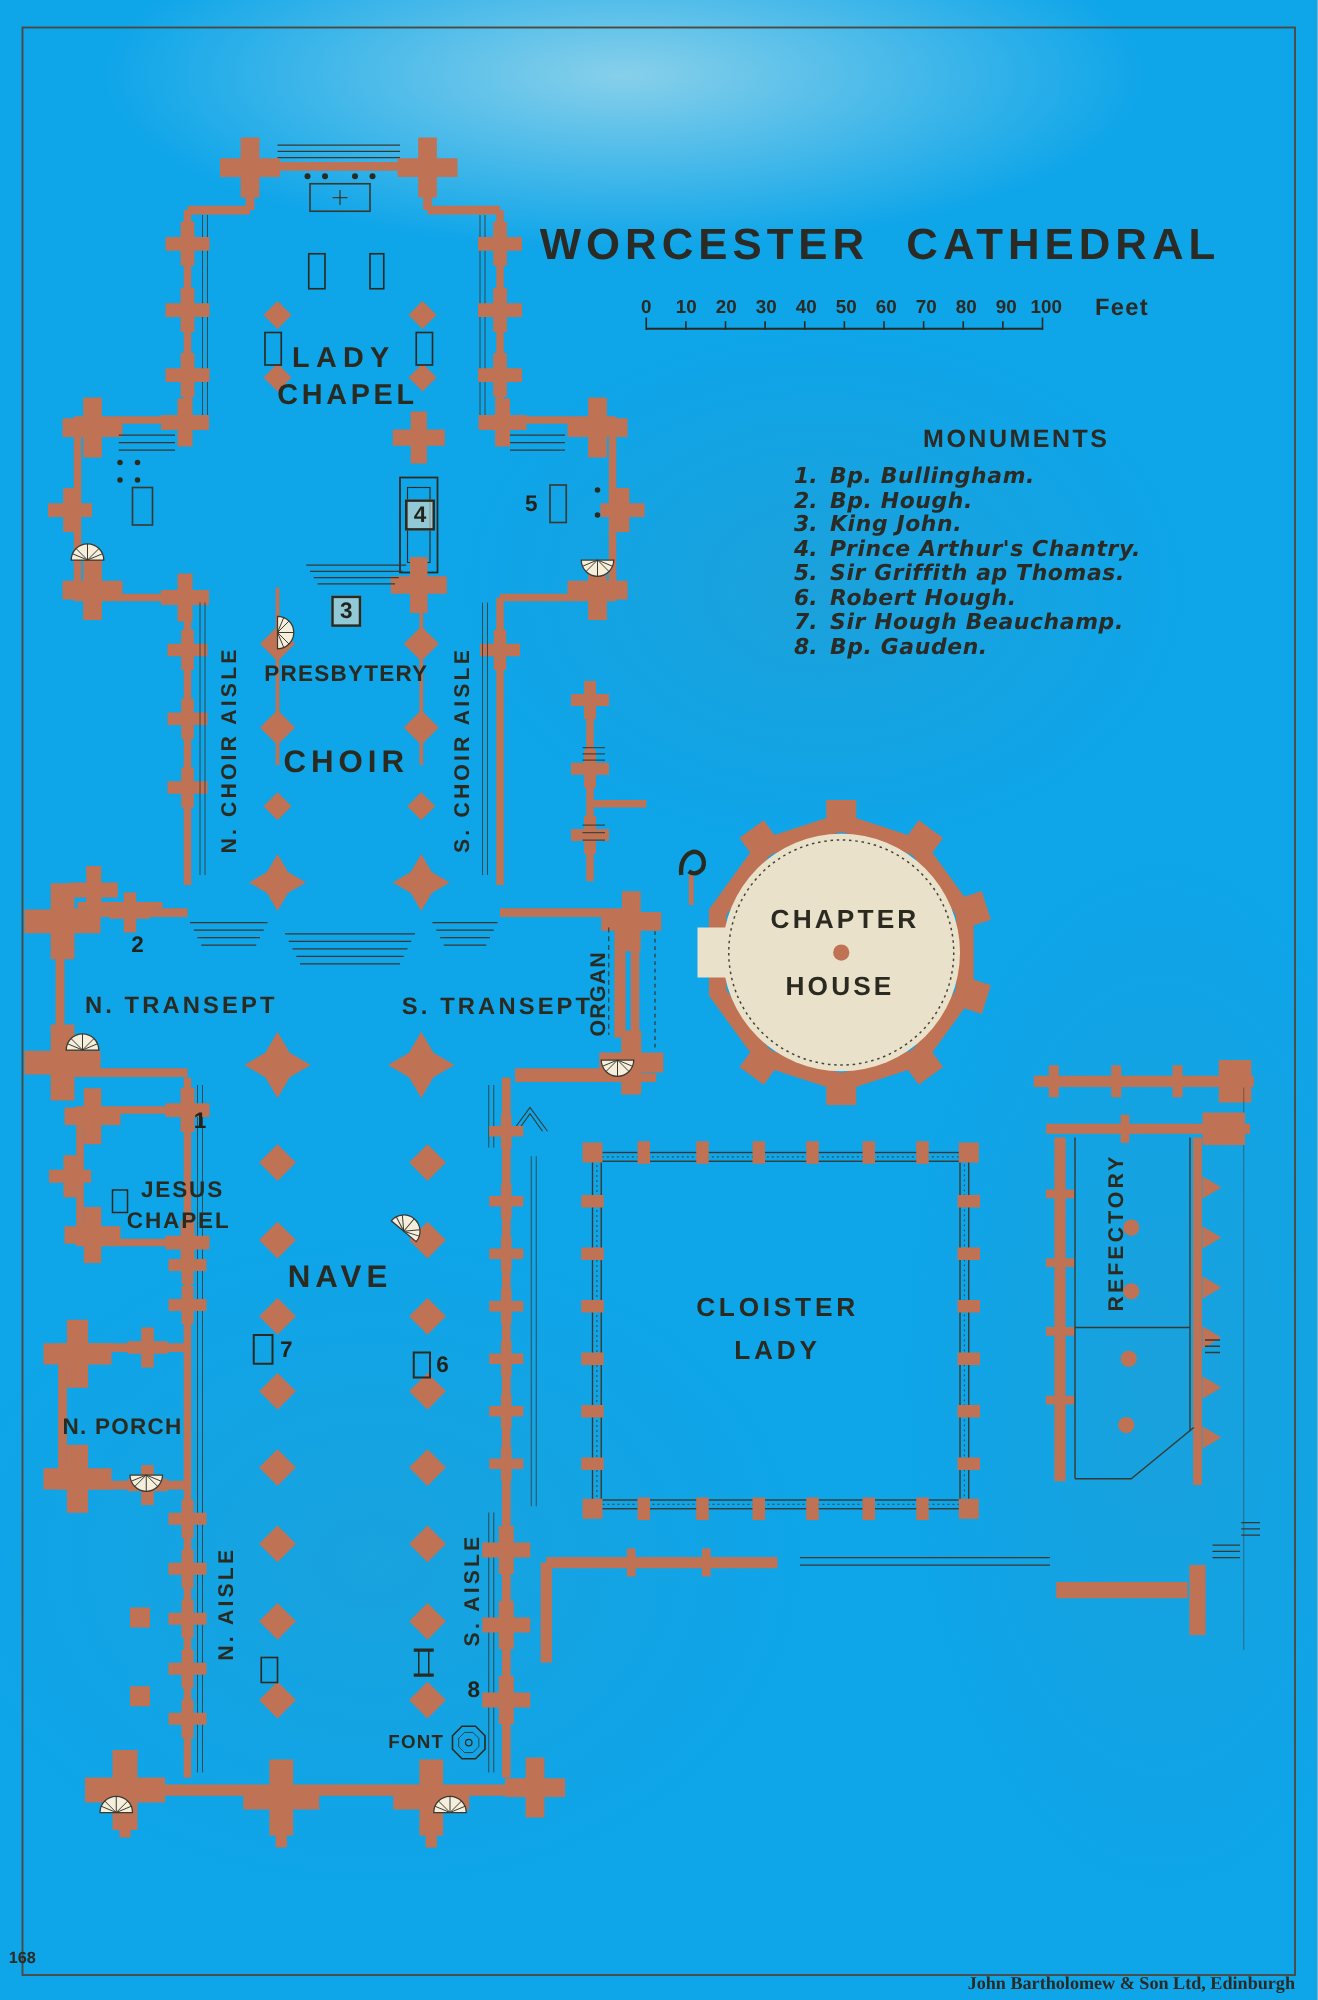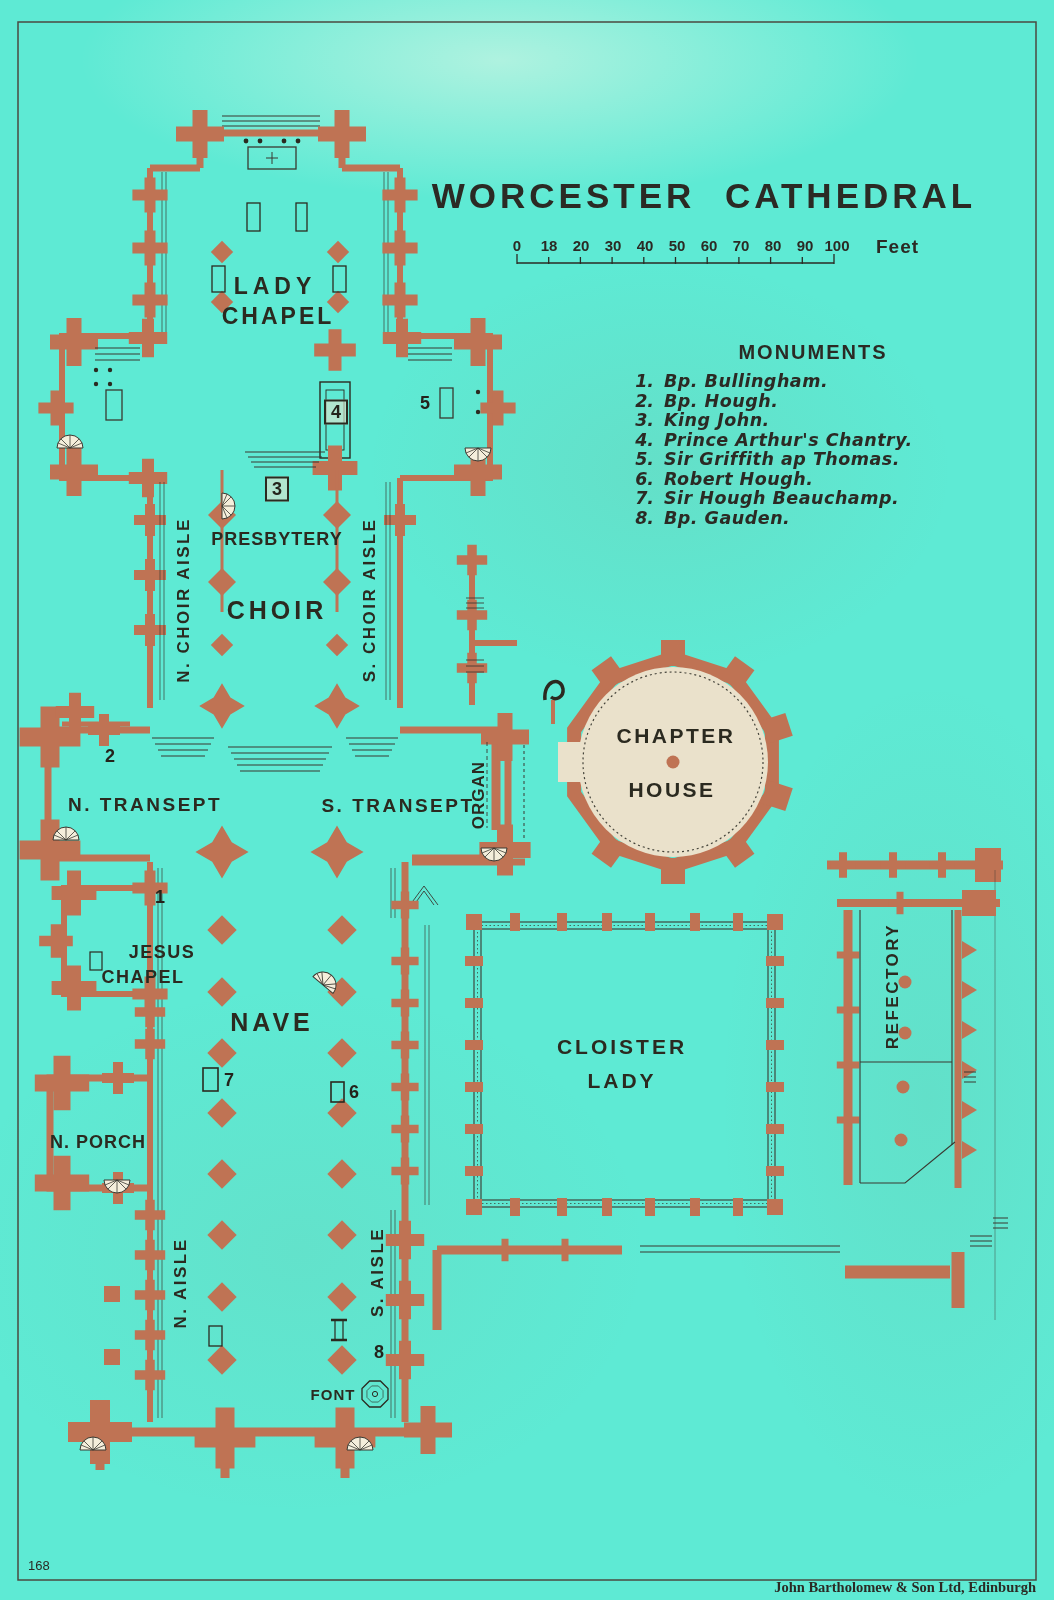--- a/index.html
+++ b/index.html
@@ -1,16 +1,16 @@
 <!DOCTYPE html>
 <html><head>
 <meta charset="utf-8">
 <style>
   html,body{margin:0;padding:0;background:#cfc7af;}
-  .page{position:relative;width:1054px;height:1600px;background:#5eead4;overflow:hidden;
+  .page{position:relative;width:1054px;height:1600px;background:#0ea5e9;overflow:hidden;
         font-family:"Liberation Sans",sans-serif;}
   .page::before{content:"";position:absolute;inset:0;pointer-events:none;
     background:
       radial-gradient(420px 300px at 660px 470px, rgba(150,130,95,.10), transparent 70%),
       radial-gradient(500px 380px at 300px 1250px, rgba(150,130,95,.08), transparent 70%),
       radial-gradient(300px 600px at 930px 1100px, rgba(140,120,90,.09), transparent 70%),
       radial-gradient(600px 200px at 500px 60px, rgba(255,250,235,.5), transparent 70%);}
   svg.plan{position:absolute;left:0;top:0;}
   .w{fill:#bf7354;}
   .lbl{position:absolute;transform:translate(-50%,-50%);white-space:nowrap;
@@ -27,21 +27,21 @@
   .feet{position:absolute;left:876px;top:247px;transform:translate(0,-50%);
         font-size:19px;font-weight:bold;color:#2b2a24;letter-spacing:1px;}
   .mon-head{position:absolute;transform:translate(-50%,-50%);font-size:20px;font-weight:bold;
             letter-spacing:2px;color:#2b2a24;}
   .mon-list{position:absolute;left:620px;top:372px;font-family:"DejaVu Sans",sans-serif;
             font-style:italic;font-weight:bold;font-size:17.5px;color:#2b2a24;line-height:19.5px;}
   .mon-row{display:flex;}
   .mon-num{width:34px;text-align:right;}
   .mon-name{margin-left:10px;letter-spacing:.5px;}
   .foot{position:absolute;color:#2b2a24;}
-  .f-num{left:28px;top:1558px;font-size:13px;font-weight:normal;text-align:center;}
+  .f-num{left:7px;top:1558px;font-size:13px;font-weight:bold;text-align:center;}
   .f-copy{left:20px;top:1632px;font-family:"Liberation Serif",serif;font-size:13px;}
   .f-pub{right:18px;top:1579px;font-family:"Liberation Serif",serif;font-weight:bold;font-size:14.5px;}
 </style>
 </head>
 <body>
 
 <div class="page">
 
 <svg class="plan" width="1054" height="1600" viewBox="0 0 1054 1600">
   <defs>
@@ -453,21 +453,21 @@
              M834,254 V264" stroke-width="1.3"></path>
   </g>
 
   <rect x="18" y="22" width="1018" height="1558" fill="none" stroke="#4b4a40" stroke-width="1.5"></rect>
 </svg>
 
   <div class="title" style="left:704px;top:196px;">WORCESTER CATHEDRAL</div>
   <div class="ticks">
 
   <span>0</span>
-      <span>18</span>
+      <span>10</span>
       <span>20</span>
       <span>30</span>
       <span>40</span>
       <span>50</span>
       <span>60</span>
       <span>70</span>
       <span>80</span>
       <span>90</span>
       <span>100</span>
     </div>
@@ -521,21 +521,21 @@
   <div class="lbl" style="left:278px;top:316px;font-size:23px;letter-spacing:3px;">CHAPEL</div>
   <div class="lbl" style="left:277px;top:539px;font-size:18px;letter-spacing:1px;">PRESBYTERY</div>
   <div class="lbl" style="left:277px;top:610px;font-size:25px;letter-spacing:4px;">CHOIR</div>
   <div class="lbl rot" style="left:184px;top:600px;font-size:17px;">N. CHOIR AISLE</div>
   <div class="lbl rot" style="left:370px;top:600px;font-size:17px;">S. CHOIR AISLE</div>
   <div class="lbl" style="left:145px;top:805px;font-size:19px;">N. TRANSEPT</div>
   <div class="lbl" style="left:398px;top:806px;font-size:19px;">S. TRANSEPT</div>
   <div class="lbl rot" style="left:479px;top:795px;font-size:17px;letter-spacing:1px;">ORGAN</div>
   <div class="lbl" style="left:676px;top:736px;font-size:21px;">CHAPTER</div>
   <div class="lbl" style="left:672px;top:790px;font-size:21px;">HOUSE</div>
-  <div class="lbl" style="left:146px;top:952px;font-size:18px;letter-spacing:1.5px;margin-left:16px;">JESUS</div>
+  <div class="lbl" style="left:146px;top:952px;font-size:18px;letter-spacing:1.5px;">JESUS</div>
   <div class="lbl" style="left:143px;top:977px;font-size:18px;letter-spacing:1.5px;">CHAPEL</div>
   <div class="lbl" style="left:272px;top:1022px;font-size:25px;letter-spacing:4px;">NAVE</div>
   <div class="lbl" style="left:98px;top:1142px;font-size:18px;letter-spacing:1px;">N. PORCH</div>
   <div class="lbl rot" style="left:181px;top:1283px;font-size:17px;">N. AISLE</div>
   <div class="lbl rot" style="left:378px;top:1272px;font-size:17px;">S. AISLE</div>
   <div class="lbl" style="left:622px;top:1047px;font-size:21px;letter-spacing:3px;">CLOISTER</div>
   <div class="lbl" style="left:622px;top:1081px;font-size:21px;letter-spacing:3px;">LADY</div>
   <div class="lbl rot" style="left:893px;top:986px;font-size:17px;">REFECTORY</div>
   <div class="lbl" style="left:333px;top:1394px;font-size:15px;letter-spacing:1px;">FONT</div>
 

